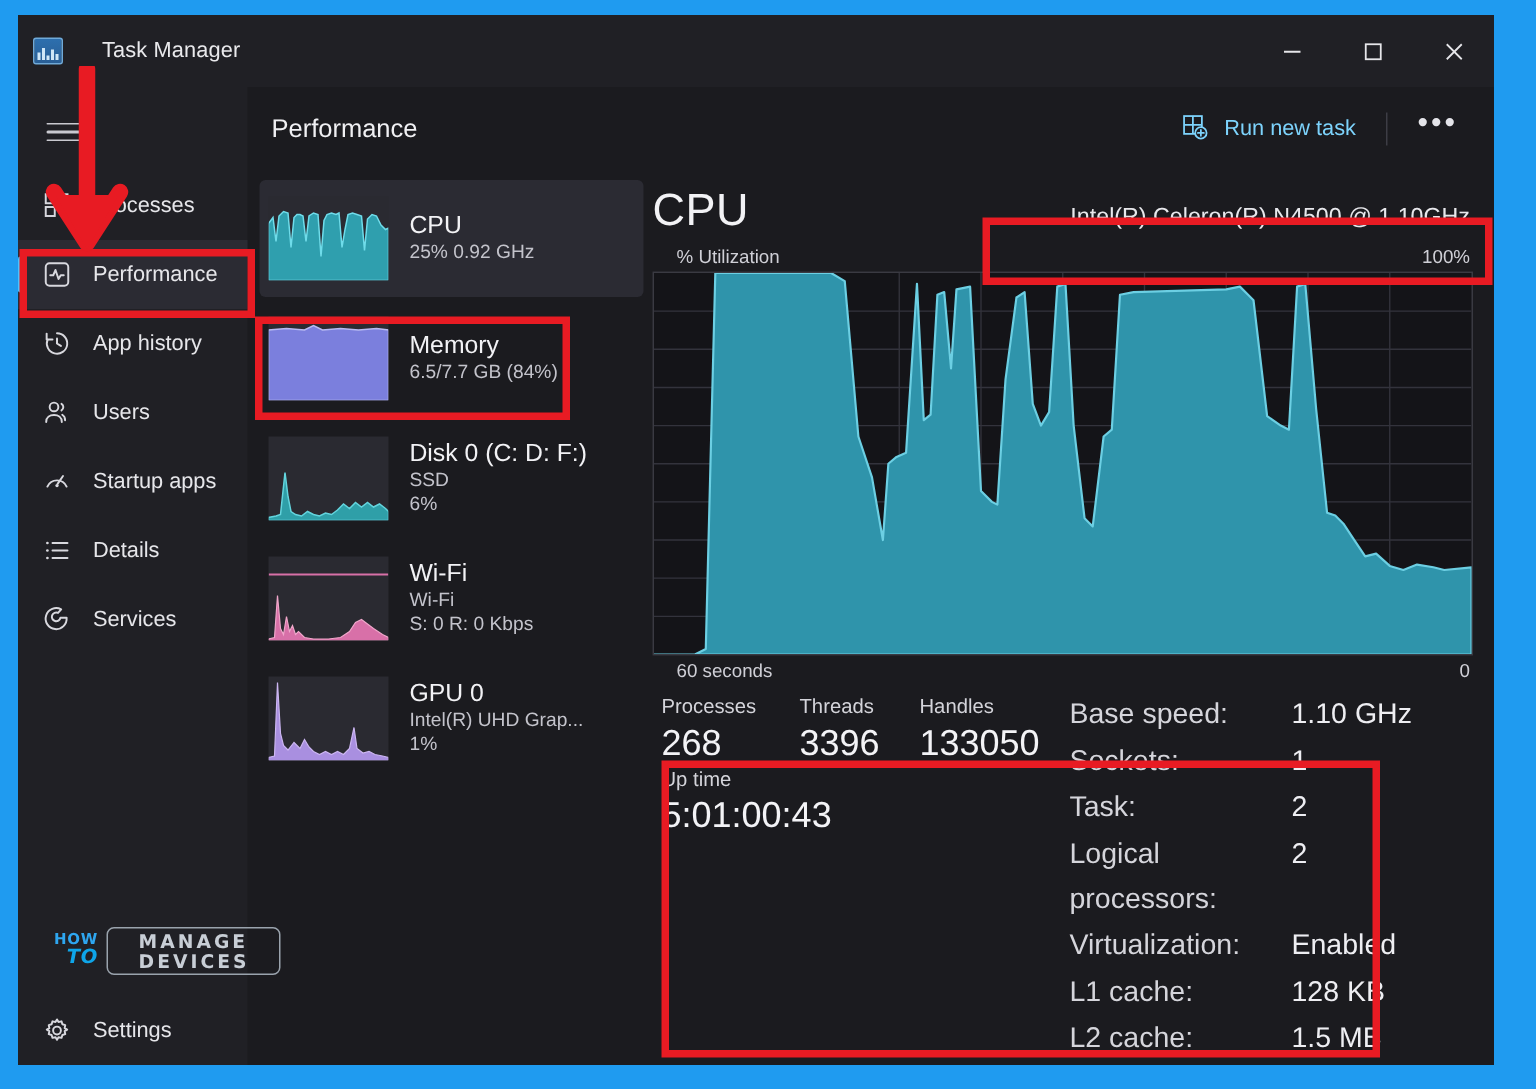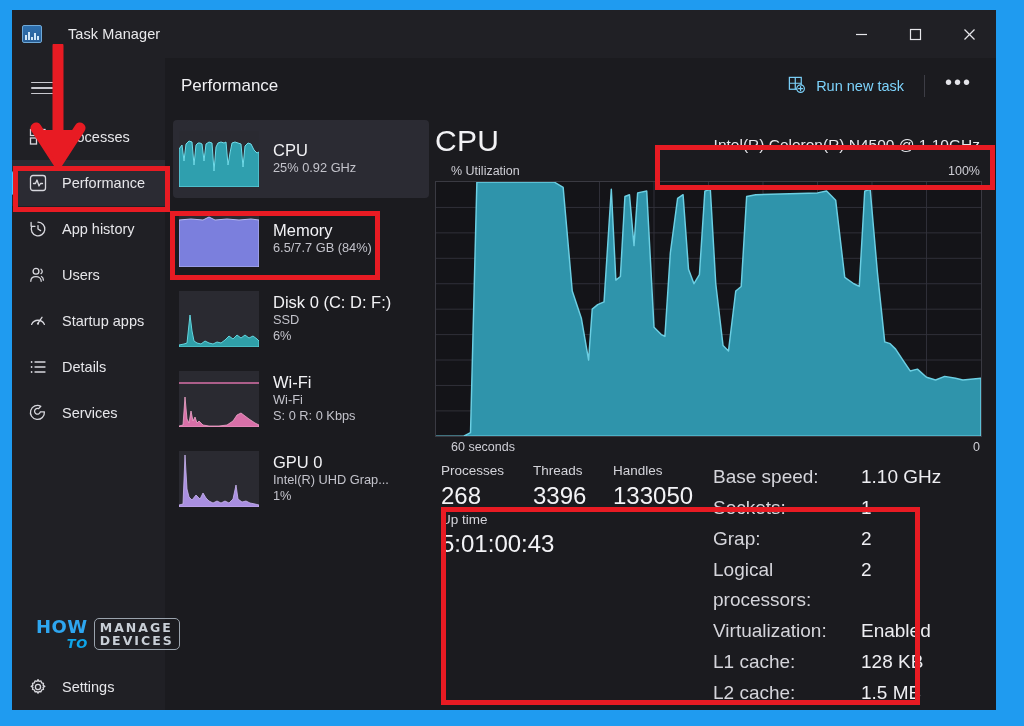--- a/index.html
+++ b/index.html
@@ -79,25 +79,25 @@
     background:#4cc2ff; border-radius:2px;
   }
   .navicon { width: 20px; height: 20px; flex: 0 0 20px; color:#d8d8de; }
   .navicon svg { display:block; }
   .nav-spacer { flex: 1; }
   .watermark {
     margin: 0 0 10px 24px; display: flex; align-items: center; gap: 6px;
     height: 40px;
   }
   .wm-left { display:flex; flex-direction:column; align-items:flex-end; line-height:1.02; }
-  .wm-how { color:#2ea6f0; font-size:18px; font-weight:bold; letter-spacing:.5px;
+  .wm-how { color:#2ea6f0; font-size:10px; font-weight:bold; letter-spacing:.5px;
             font-family:"DejaVu Sans", sans-serif; }
   .wm-to  { color:#0ea5e9; font-size:13px; font-weight:bold; letter-spacing:.5px;
             font-family:"DejaVu Sans", sans-serif;font-style:italic; }
-  .wm-box { border:1.5px solid #9aa3ad; border-radius:5px; padding:2px 5px;
+  .wm-box { border:1.5px solid #9aa3ad; border-radius:5px; padding:2px 20px;
             display:flex; flex-direction:column; line-height:1.04; }
   .wm-box span { color:#c8ced6; font-size:12.5px; font-weight:bold; letter-spacing:2px;
                  font-family:"DejaVu Sans", sans-serif; }
 
   
   .main { flex: 1; background: #1b1b1f; display: flex; flex-direction: column; min-width: 0; }
   .topbar {
     height: 56px; flex: 0 0 56px; display: flex; align-items: center;
     padding: 0 14px 0 16px; background:#1b1b1f;
   }
@@ -450,21 +450,21 @@
               <div class="stats-right">
                 <div class="kv">
                   <span class="k">Base speed:</span>
                   <span class="v">1.10 GHz</span>
                 </div>
                 <div class="kv">
                   <span class="k">Sockets:</span>
                   <span class="v">1</span>
                 </div>
                 <div class="kv">
-                  <span class="k">Grap:</span>
+                  <span class="k">Task:</span>
                   <span class="v">2</span>
                 </div>
                 <div class="kv">
                   <span class="k">Logical processors:</span>
                   <span class="v">2</span>
                 </div>
                 <div class="kv">
                   <span class="k">Virtualization:</span>
                   <span class="v">Enabled</span>
                 </div>

